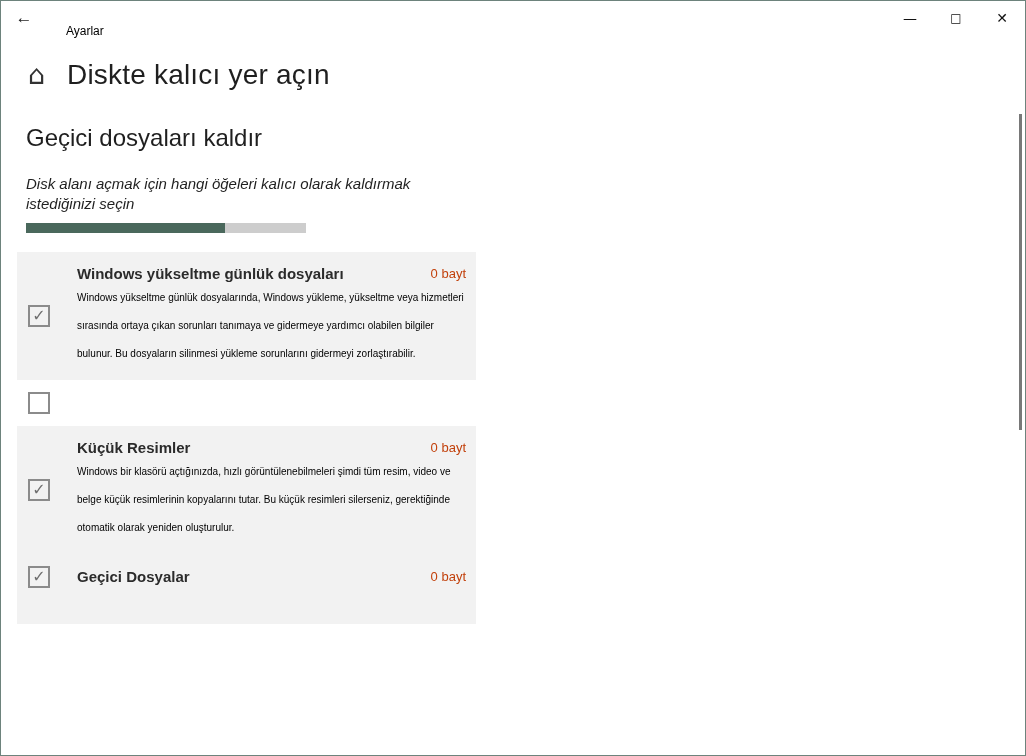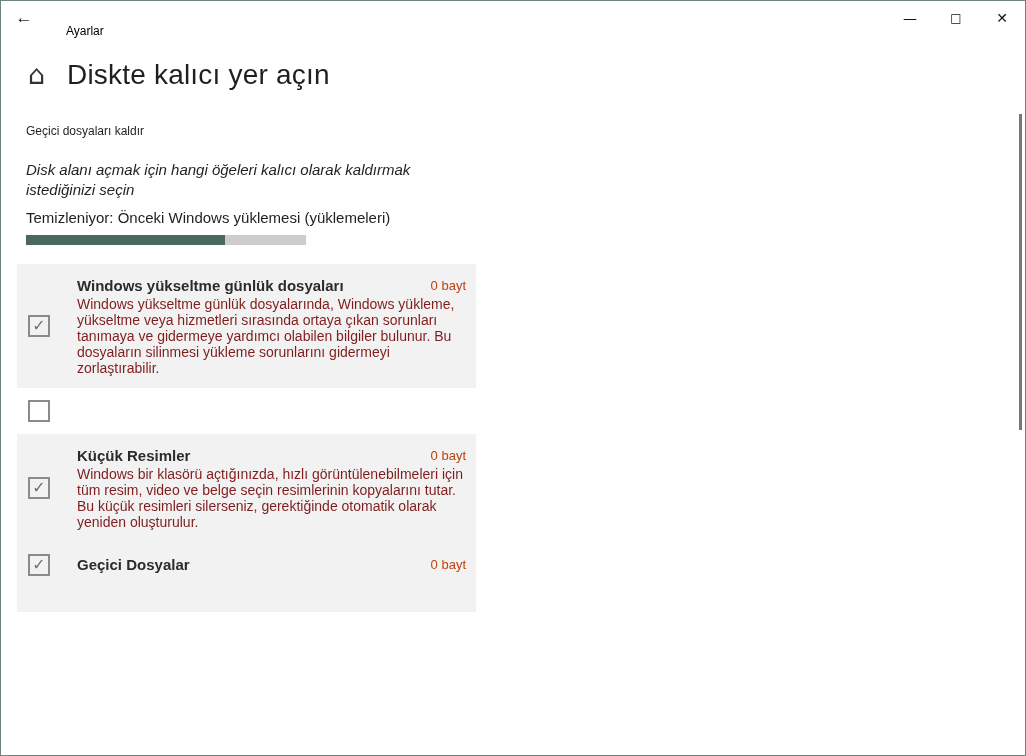--- a/index.html
+++ b/index.html
@@ -62,21 +62,21 @@
     font-size: 28px;
     font-weight: 400;
     color: #1f1f1f;
     margin-left: 13px;
     letter-spacing: 0.2px;
   }
 
   
   .content { margin-left: 25px; margin-top: 33px; width: 460px; }
   .section-heading {
-    font-size: 12px;
+    font-size: 24px;
     font-weight: 400;
     color: #1f1f1f;
   }
   .intro-text {
     margin-top: 22px;
     font-size: 15px;
     line-height: 20px;
     color: #1f1f1f;
     max-width: 395px;
     font-style: italic;
@@ -143,23 +143,23 @@
     max-width: 330px;
   }
   .item-size {
     font-size: 13px;
     color: #c2410c;
     line-height: 20px;
     white-space: nowrap;
     margin-left: 12px;
   }
   .item-desc {
-    font-size: 14px;
-    color: #7f1d1d;
-    line-height: 16px;
+    font-size: 10px;
+    color: #000000;
+    line-height: 28px;
   }
 
   
   .scrollbar-thumb {
     position: absolute;
     top: 113px;
     right: 3px;
     width: 3px;
     height: 316px;
     background: #787878;
@@ -186,21 +186,20 @@
 </div>
 
 <div class="page-header">
   <span class="home-icon">⌂</span>
   <h1 class="page-title">Diskte kalıcı yer açın</h1>
 </div>
 
 <div class="content">
   <h2 class="section-heading">Geçici dosyaları kaldır</h2>
   <p class="intro-text">Disk alanı açmak için hangi öğeleri kalıcı olarak kaldırmak istediğinizi seçin</p>
-  <p class="progress-label">Temizleniyor: Önceki Windows yüklemesi (yüklemeleri)</p>
   <div class="progress-track">
     <div class="progress-fill" style="width: 71%; background: rgb(74, 104, 92);"></div>
   </div>
 
   <div class="items-list" id="items-list">
   <div class="item checked">
     <div class="checkbox-col">
       <span class="checkbox">
         <span class="check">✓</span>
       </span>
@@ -226,21 +225,21 @@
     <div class="checkbox-col">
       <span class="checkbox">
         <span class="check">✓</span>
       </span>
     </div>
     <div class="text-col">
       <div class="title-row">
         <span class="item-title">Küçük Resimler</span>
         <span class="item-size">0 bayt</span>
       </div>
-      <div class="item-desc">Windows bir klasörü açtığınızda, hızlı görüntülenebilmeleri için tüm resim, video ve belge seçin resimlerinin kopyalarını tutar. Bu küçük resimleri silerseniz, gerektiğinde otomatik olarak yeniden oluşturulur.</div>
+      <div class="item-desc">Windows bir klasörü açtığınızda, hızlı görüntülenebilmeleri şimdi tüm resim, video ve belge küçük resimlerinin kopyalarını tutar. Bu küçük resimleri silerseniz, gerektiğinde otomatik olarak yeniden oluşturulur.</div>
     </div>
   </div>
 
   <div class="item checked">
     <div class="checkbox-col">
       <span class="checkbox">
         <span class="check">✓</span>
       </span>
     </div>
     <div class="text-col">

